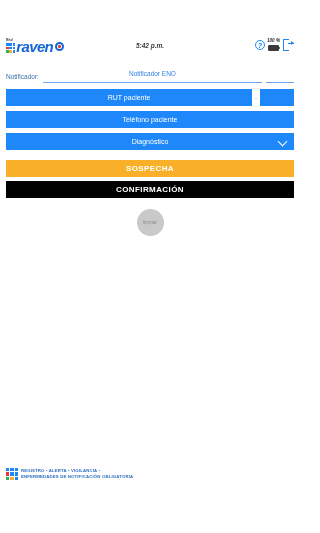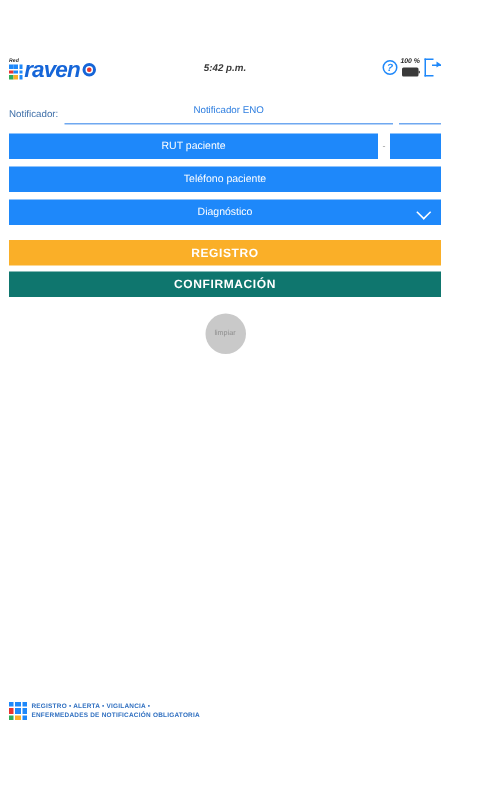--- a/index.html
+++ b/index.html
@@ -255,21 +255,21 @@
     height: 17px;
     display: flex;
     align-items: center;
     justify-content: center;
     color: #ffffff;
     font-size: 8px;
     font-weight: bold;
     letter-spacing: 0.4px;
   }
   .btn-sospecha { background: #FAAF28; }
-  .btn-confirmacion { background: #0f766e; }
+  .btn-confirmacion { background: #000000; }
 
   
   .clear-wrap {
     display: flex;
     justify-content: center;
     margin-top: 11px;
   }
   .clear-btn {
     width: 27px; height: 27px;
     border-radius: 50%;
@@ -369,21 +369,21 @@
 
   <div class="field">Teléfono paciente</div>
 
   <div class="field">
     <span>Diagnóstico</span>
     <span class="chevron"></span>
   </div>
 </div>
 
 <div class="actions">
-  <div class="action-btn btn-sospecha">REGISTRO</div>
+  <div class="action-btn btn-sospecha">SOSPECHA</div>
   <div class="action-btn btn-confirmacion">CONFIRMACIÓN</div>
 </div>
 
 <div class="clear-wrap">
   <div class="clear-btn">limpiar</div>
 </div>
 
 <div class="footer">
   <span class="footer-grid">
     <i style="background:#1E88FA"></i>

